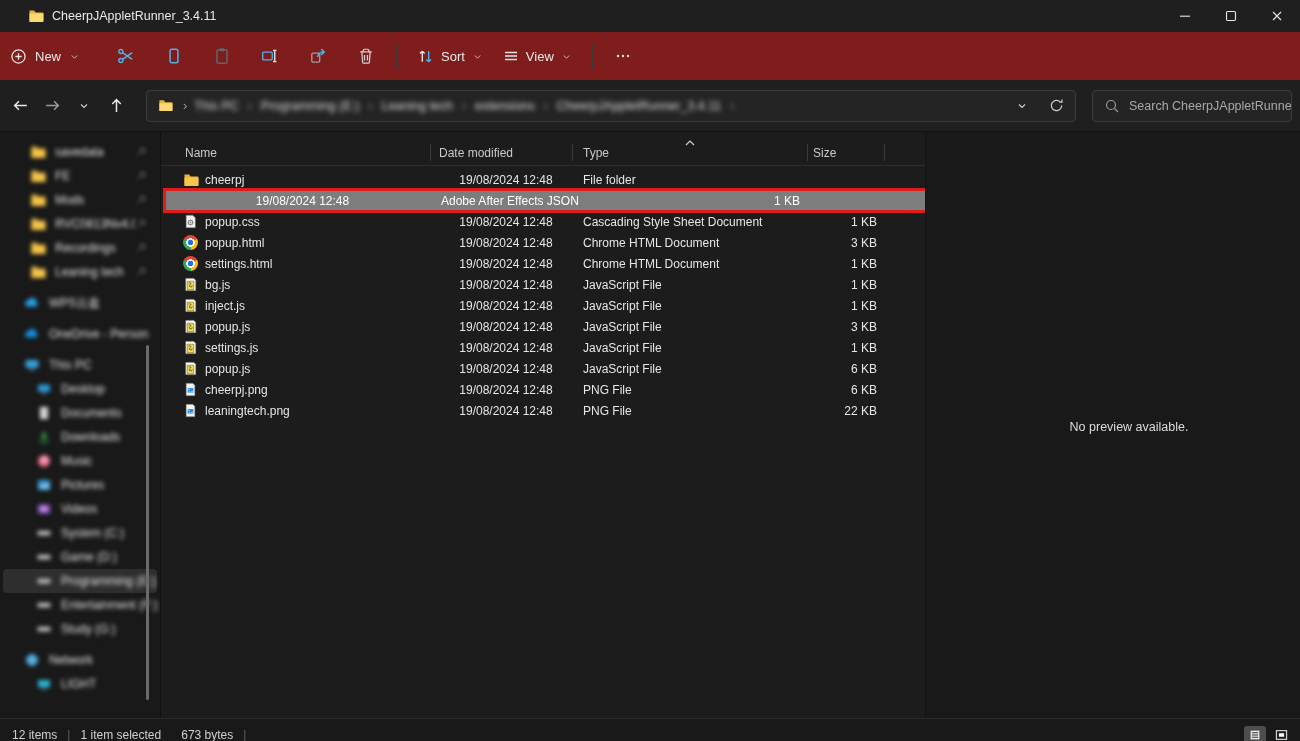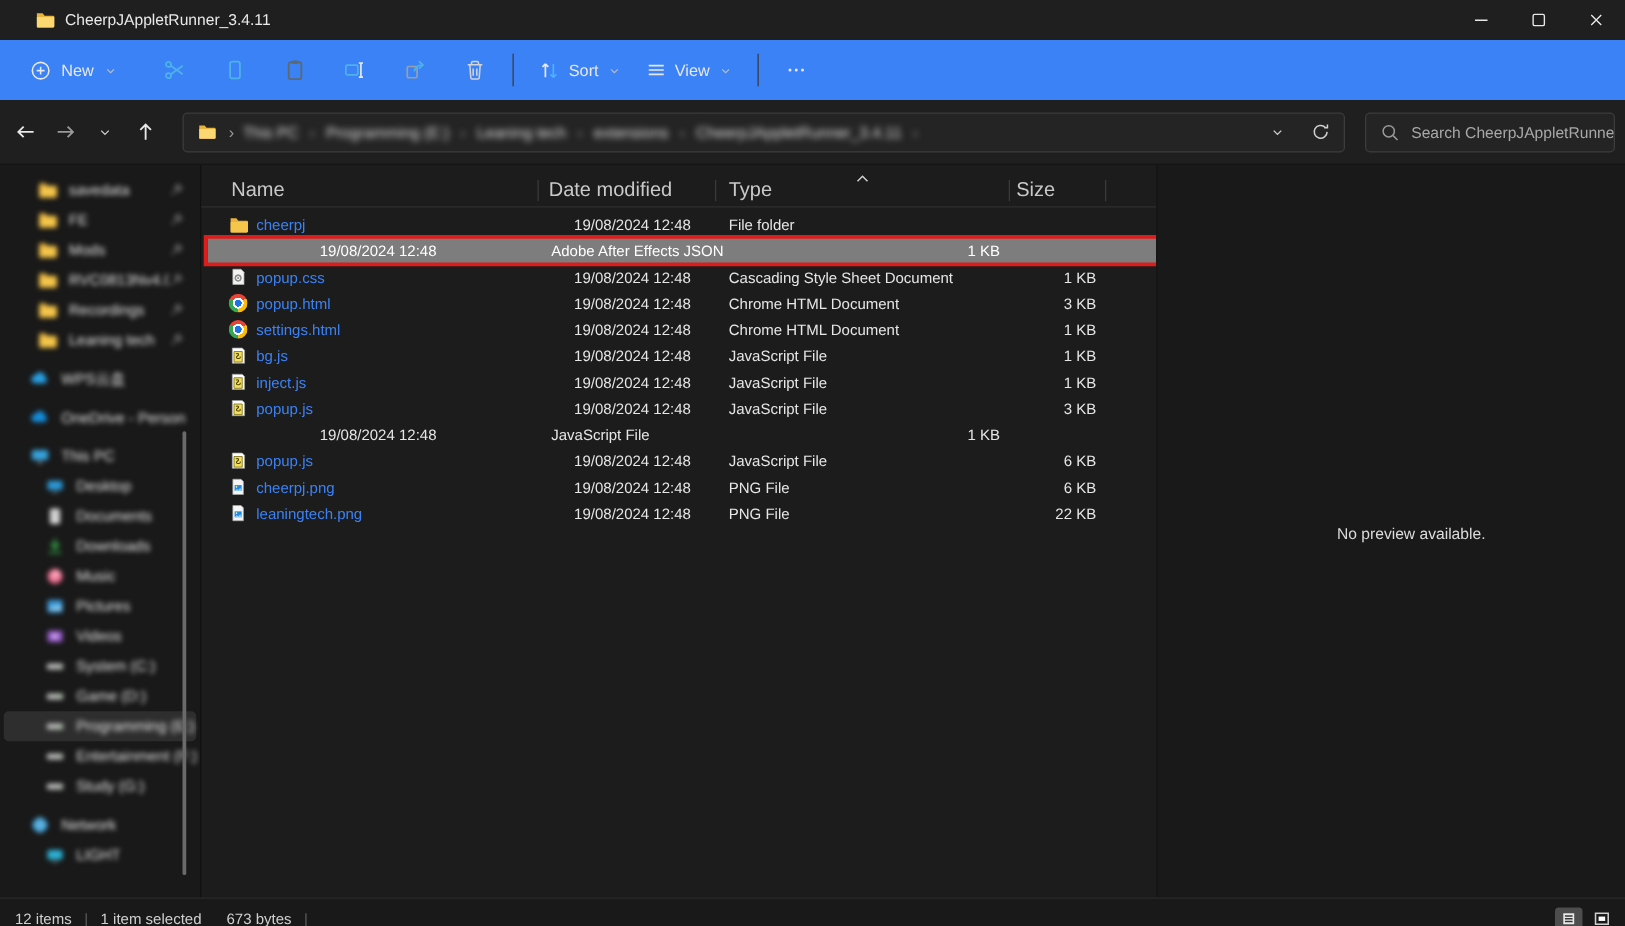--- a/index.html
+++ b/index.html
@@ -8,21 +8,21 @@
   .window { position:relative; width:1300px; height:741px; background:#191919; }
 
   
   .titlebar { height:32px; background:#1e1f1e; display:flex; align-items:center; padding-left:28px; }
   .titlebar .t-icon { width:16px; height:16px; display:inline-flex; }
   .titlebar .t-text { margin-left:8px; font-size:12.5px; color:#e9e9e9; }
   .win-controls { margin-left:auto; display:flex; height:32px; }
   .win-btn { width:46px; height:32px; display:flex; align-items:center; justify-content:center; }
 
   
-  .toolbar { height:48px; background:#3b82f6; display:flex; align-items:center; padding-left:14px; }
+  .toolbar { height:48px; background:#7f1d1d; display:flex; align-items:center; }
   .tb-new { display:flex; align-items:center; gap:8px; padding:6px 10px; border-radius:4px; }
   .tb-new .lbl { font-size:13px; }
   .tb-btn { width:40px; height:36px; display:flex; align-items:center; justify-content:center; border-radius:4px; }
   .tb-group { display:flex; align-items:center; margin-left:16px; gap:8px; }
   .tb-sep { width:1px; height:26px; background:#3a3a3a; margin:0 10px; }
   .tb-lblbtn { display:flex; align-items:center; gap:7px; padding:7px 10px; border-radius:4px; font-size:13px; }
 
   
   .addressrow { height:52px; background:#1e1f1e; display:flex; align-items:center; padding:0 8px 0 4px; border-bottom:1px solid #141414; }
   .nav-btn { width:30px; height:30px; margin:0 1px; display:flex; align-items:center; justify-content:center; border-radius:4px; }
@@ -55,35 +55,35 @@
   .sb-blur { display:flex; align-items:center; width:100%; filter:blur(2.2px); }
   .sb-icon { width:16px; height:16px; flex:0 0 16px; display:inline-flex; }
   .sb-label { margin-left:9px; font-size:12px; color:#e3e3e3; white-space:nowrap; overflow:hidden; }
   .pin { margin-left:auto; margin-right:10px; width:12px; height:12px; display:none; }
   .sb-item.pinned .pin { display:inline-flex; }
   .sb-scrollbar { position:absolute; right:11px; top:213px; width:3px; height:355px; background:#6a6a6a; border-radius:2px; }
 
   
   .filelist { position:relative; width:765px; height:100%; background:#1c1c1c; padding-top:8px; border-left:1px solid #101010; }
   .fl-header { position:relative; display:grid; grid-template-columns:270px 142px 235px 77px 1fr; height:26px;
-     align-items:center; border-bottom:1px solid #2e2e2e; font-size:16px; color:#c9c9c9; }
+     align-items:center; border-bottom:1px solid #2e2e2e; font-size:12px; color:#c9c9c9; }
   .hcell { position:relative; height:100%; display:flex; align-items:center; }
   .hcell::after { content:""; position:absolute; right:0; top:4px; bottom:4px; width:1px; background:#3a3a3a; }
   .hc-name { padding-left:24px; }
   .hc-date { padding-left:8px; }
   .hc-type { padding-left:10px; }
   .hc-size { padding-left:5px; }
   .hc-fill::after { display:none; }
   .sort-caret { position:absolute; left:522px; top:-2px; width:14px; height:10px; }
   .fl-rows { margin-top:3px; }
   .frow { position:relative; display:grid; grid-template-columns:265px 142px 235px 77px; height:21px;
      align-items:center; margin-left:5px; font-size:12px; color:#e6e6e6; }
   .frow .c-name { display:flex; align-items:center; padding-left:17px; overflow:hidden; white-space:nowrap; }
   .ficon { width:16px; height:16px; flex:0 0 16px; display:inline-flex; margin-right:6px; }
-  .fname { color:#3b82f6; }
+  .fname { color:#e5e5e5; }
   .frow .c-date { padding-left:8px; white-space:nowrap;text-align:center; }
   .frow .c-type { padding-left:10px; white-space:nowrap; }
   .frow .c-size { text-align:right; padding-right:8px; white-space:nowrap; }
   .frow.selected { background:var(--selection-gray,#7d7d7d); color:#ffffff; }
   .frow.selected .fname { color:#ffffff; }
   .frow.selected::after { content:""; position:absolute; left:-3px; right:-13px; top:-2px; bottom:-2px;
      border:3px solid var(--annotation-red,#de1c1c); pointer-events:none; }
   .chrome-dot { width:15px; height:15px; border-radius:50%;
      background: radial-gradient(circle,#1a73e8 0 26%,#ffffff 27% 41%,rgba(0,0,0,0) 42%),
                  conic-gradient(from -60deg,#ea4335 0 120deg,#fbbc04 0 240deg,#34a853 0 360deg); }
@@ -748,20 +748,30 @@
                 </svg>
               </span>
               <span class="fname">popup.js</span>
             </div>
             <div class="cell c-date">19/08/2024 12:48</div>
             <div class="cell c-type">JavaScript File</div>
             <div class="cell c-size">3 KB</div>
           </div>
 
           <div class="frow ind0">
+            <div class="cell c-name">
+              <span class="ficon">
+                <svg viewBox="0 0 16 16" width="15" height="15">
+                  <path d="M3 1.5h8.5l2 2V14.5H3z" fill="#ffffff" stroke="#9a9a9a" stroke-width=".6"></path>
+                  <path d="M4.5 4.5h7v9h-7z" fill="#f3df5a" stroke="#7a6c10" stroke-width=".7"></path>
+                  <path d="M6 6.5c2.2-1 3.2.6 1.6 1.6-1.6 1-1.3 2.3.6 2.4 1.4.1 2-.8 1.4-1.7" stroke="#4a400a" stroke-width=".9" fill="none"></path>
+                </svg>
+              </span>
+              <span class="fname">settings.js</span>
+            </div>
             <div class="cell c-date">19/08/2024 12:48</div>
             <div class="cell c-type">JavaScript File</div>
             <div class="cell c-size">1 KB</div>
           </div>
 
           <div class="frow ind0">
             <div class="cell c-name">
               <span class="ficon">
                 <svg viewBox="0 0 16 16" width="15" height="15">
                   <path d="M3 1.5h8.5l2 2V14.5H3z" fill="#ffffff" stroke="#9a9a9a" stroke-width=".6"></path>

